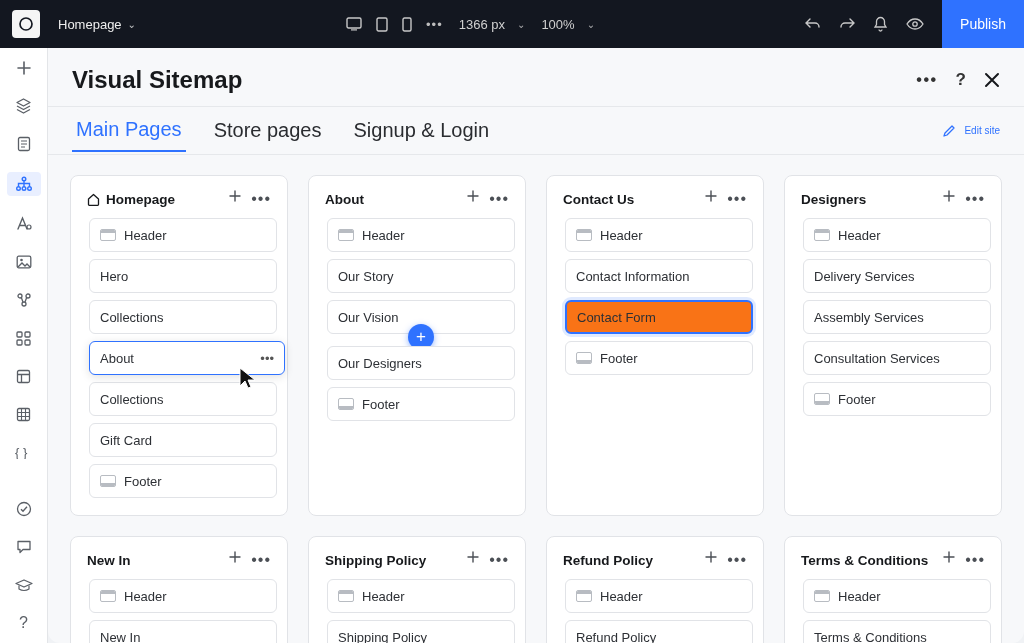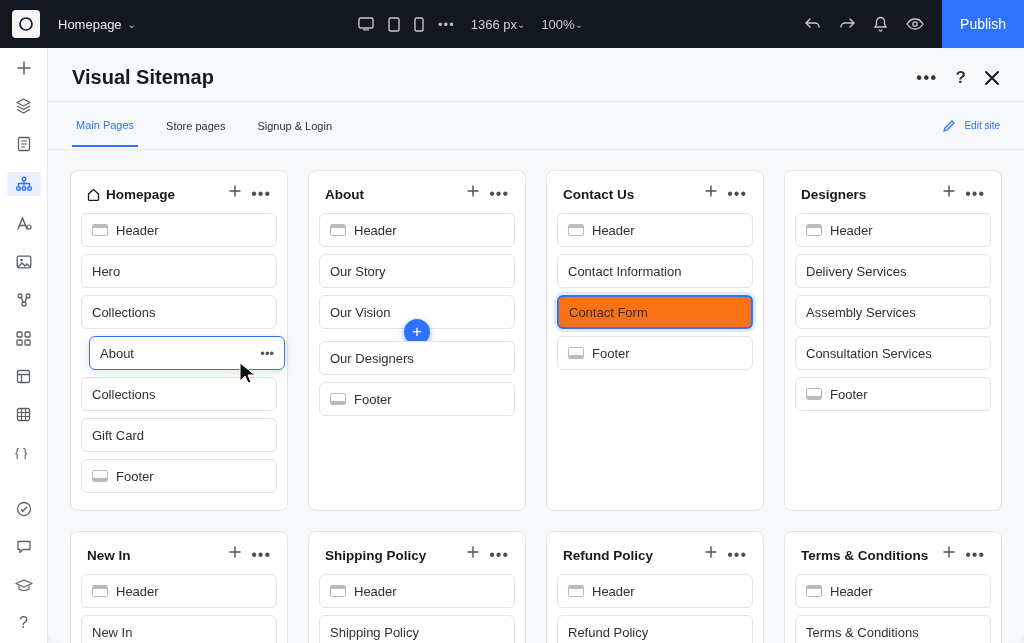--- a/index.html
+++ b/index.html
@@ -3,50 +3,50 @@
 <meta charset="utf-8">
 <style>
   * { box-sizing: border-box; margin: 0; padding: 0; font-family: -apple-system, BlinkMacSystemFont, "Segoe UI", Helvetica, Arial, sans-serif; }
   html, body { width: 1024px; height: 643px; overflow: hidden; background: #f0f2f5; }
   .topbar { height: 48px; background: #131720; display: flex; align-items: center; color: #e8e8e8; font-size: 13px; }
   .topbar .logo { width: 28px; height: 28px; background: #f5f5f5; border-radius: 4px; margin-left: 12px; display:flex; align-items:center; justify-content:center; }
   .topbar .logo svg { width:16px; height:16px; }
   .topbar .page-dd { margin-left: 18px; cursor: pointer; display:flex; align-items:center; gap:6px; color:#eee; }
   .topbar .center { flex:1; display:flex; align-items:center; justify-content:center; gap:16px; }
   .topbar .devices { display:flex; gap:14px; align-items:center; color:#bdbdbd; }
-  .topbar .dim { color:#d0d0d0; display:flex; align-items:center; gap:0; cursor:pointer; }
+  .topbar .dim { color:#d0d0d0; display:flex; align-items:center; gap:12px; cursor:pointer; }
   .topbar .right { display:flex; align-items:center; gap:18px; color:#c8c8c8; padding-right:0; }
   .topbar .right .ico { cursor:pointer; display:flex; }
   .publish-btn { background:#2f72ff; color:#fff; height:48px; padding:0 18px; display:flex; align-items:center; font-size:14px; cursor:pointer; }
 
   .shell { display:flex; height:595px; }
   .leftrail { width:48px; background:#fff; border-right:1px solid #e3e5e8; display:flex; flex-direction:column; align-items:center; padding-top:10px; gap:18px; }
   .leftrail .slot { width:48px; height:26px; display:flex; align-items:center; justify-content:center; color:#5a5f66; cursor:pointer; }
   .leftrail .slot.active { background:#e9efff; color:#2f72ff; border-radius:4px; width:34px; height:30px; }
   .leftrail .spacer { flex:1; }
 
   .main { flex:1; background:#f7f8fa; display:flex; flex-direction:column; overflow:hidden; border-radius:0 0 12px 12px;}
   .panel-head { padding:18px 24px 12px 24px; display:flex; align-items:center; border-bottom:1px solid #e6e8eb; }
-  .panel-head h1 { font-size:20px; font-weight:700; color:#17191c; flex:1; }
+  .panel-head h1 { font-size:24px; font-weight:700; color:#17191c; flex:1; }
   .panel-head .hicons { display:flex; gap:18px; color:#333; }
   .panel-head .hicons span { cursor:pointer; display:flex; align-items:center; }
 
   .tabs-row { padding:0 24px; display:flex; align-items:center; border-bottom:1px solid #e6e8eb; height:48px; }
-  .tab { padding:0 4px; margin-right:24px; height:43px; display:flex; align-items:center; font-size:11px; color:#2a2c30; cursor:pointer; }
+  .tab { padding:0 4px; margin-right:24px; height:43px; display:flex; align-items:center; font-size:20px; color:#2a2c30; cursor:pointer; }
   .tab.active { color:#2f72ff; border-bottom:2px solid #2f72ff; font-weight:500; }
   .tabs-row .flex { flex:1; }
   .edit-site { color:#2f72ff; display:flex; align-items:center; gap:8px; font-size:10px; cursor:pointer; }
 
   .board { flex:1; overflow:auto; padding:20px 22px; display:grid; grid-template-columns: repeat(4, 1fr); gap:20px 20px; align-content:start; }
   .card { background:#fff; border:1px solid #e1e3e7; border-radius:8px; padding:10px 10px 10px 10px; }
   .card-head { display:flex; align-items:center; padding:4px 6px 10px 6px; }
   .card-head .ct { font-weight:700; font-size:13.5px; color:#17191c; flex:1; display:flex; align-items:center; gap:6px;}
   .card-head .ca { display:flex; gap:10px; color:#4b4f55; }
   .card-head .ca span { cursor:pointer; display:flex; }
-  .sec { border:1px solid #e1e3e7; border-radius:6px; height:34px; display:flex; align-items:center; padding:0 10px; font-size:13px; color:#2d3035; margin-bottom:7px; position:relative; background:#fff;}
+  .sec { border:1px solid #e1e3e7; border-radius:6px; height:34px; display:flex; align-items:center; padding:0 10px; font-size:13px; color:#2d3035; margin-bottom:7px; position:relative; background:#fff;margin-left:8px;}
   .sec .sicn { width:16px; height:12px; border:1.4px solid #b8bcc2; border-radius:2px; margin-right:8px; position:relative; }
   .sec .sicn.header::after { content:""; position:absolute; left:0; right:0; top:0; height:3px; background:#b8bcc2; border-radius:1px 1px 0 0;}
   .sec .sicn.footer::after { content:""; position:absolute; left:0; right:0; bottom:0; height:3px; background:#b8bcc2; border-radius:0 0 1px 1px;}
   .sec.dragging { border:1.5px solid #2f72ff; box-shadow:0 2px 10px rgba(0,0,0,0.12); background:#fff; z-index:5; position:relative; margin-left:8px; margin-right:-8px; }
   .sec.dragging .dots { position:absolute; right:10px; color:#555; }
   .sec.editing { border:2px solid #2f72ff; background:#f97316; box-shadow:0 0 0 3px rgba(47,114,255,0.15); }
   .sec input { border:none; outline:none; font-size:13px; color:#2d3035; width:100%; background:transparent; }
 
   .add-bubble { position:absolute; left:50%; bottom:-17px; transform:translateX(-50%); width:26px; height:26px; background:#2f72ff; border-radius:50%; color:#fff; display:flex; align-items:center; justify-content:center; font-size:17px; box-shadow:0 2px 6px rgba(47,114,255,0.5); cursor:pointer; }
 

